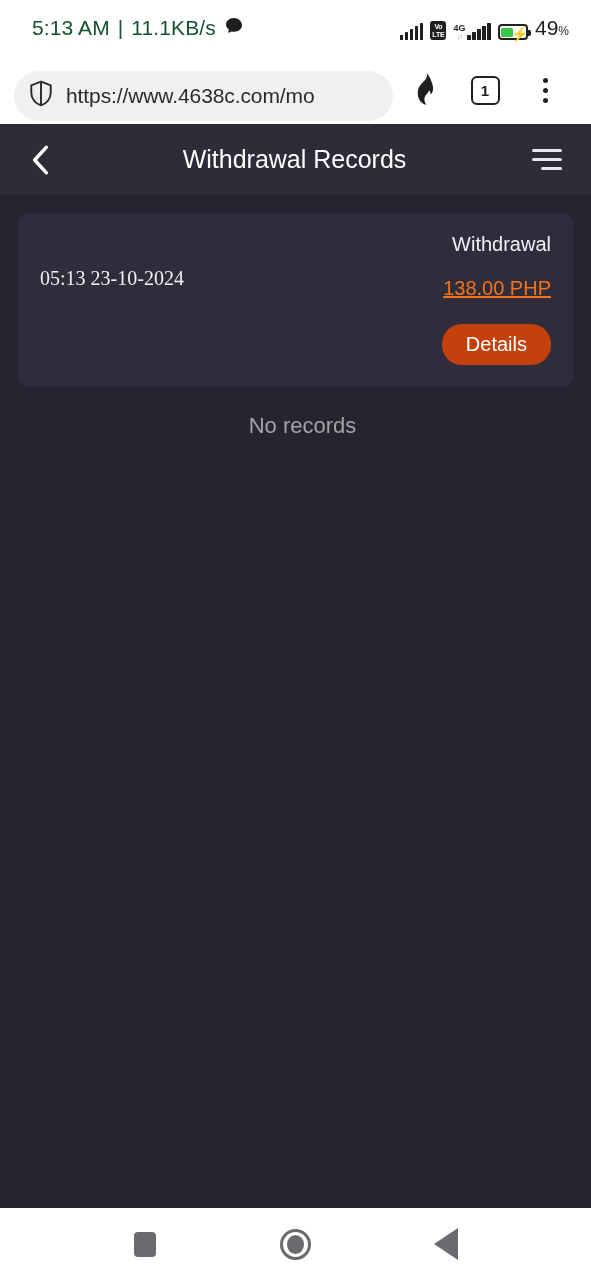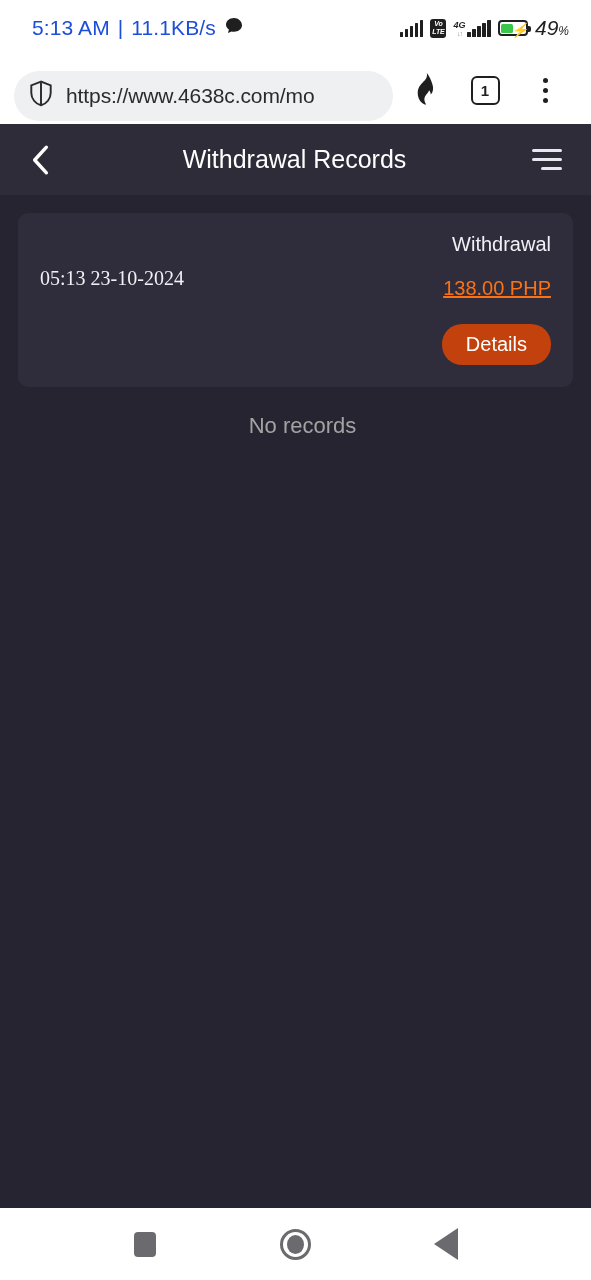--- a/index.html
+++ b/index.html
@@ -30,30 +30,29 @@
     padding: 0 22px 0 32px;
     flex: 0 0 auto;
   }
   .status-left {
     display: flex;
     align-items: center;
     gap: 8px;
   }
   .status-text {
     font-size: 21px;
-    color: #1d4ed8;
+    color: #14532d;
     letter-spacing: 0.1px;
     white-space: nowrap;
   }
   .msg-bubble { display: block; }
   .status-right {
     display: flex;
-    align-items: center;
+    align-items: flex-end;
     gap: 7px;
-    font-style: italic;
   }
   .sig-bars {
     display: flex;
     align-items: flex-end;
     gap: 1.5px;
     height: 18px;
   }
   .sig-bars i {
     display: block;
     width: 3.5px;

